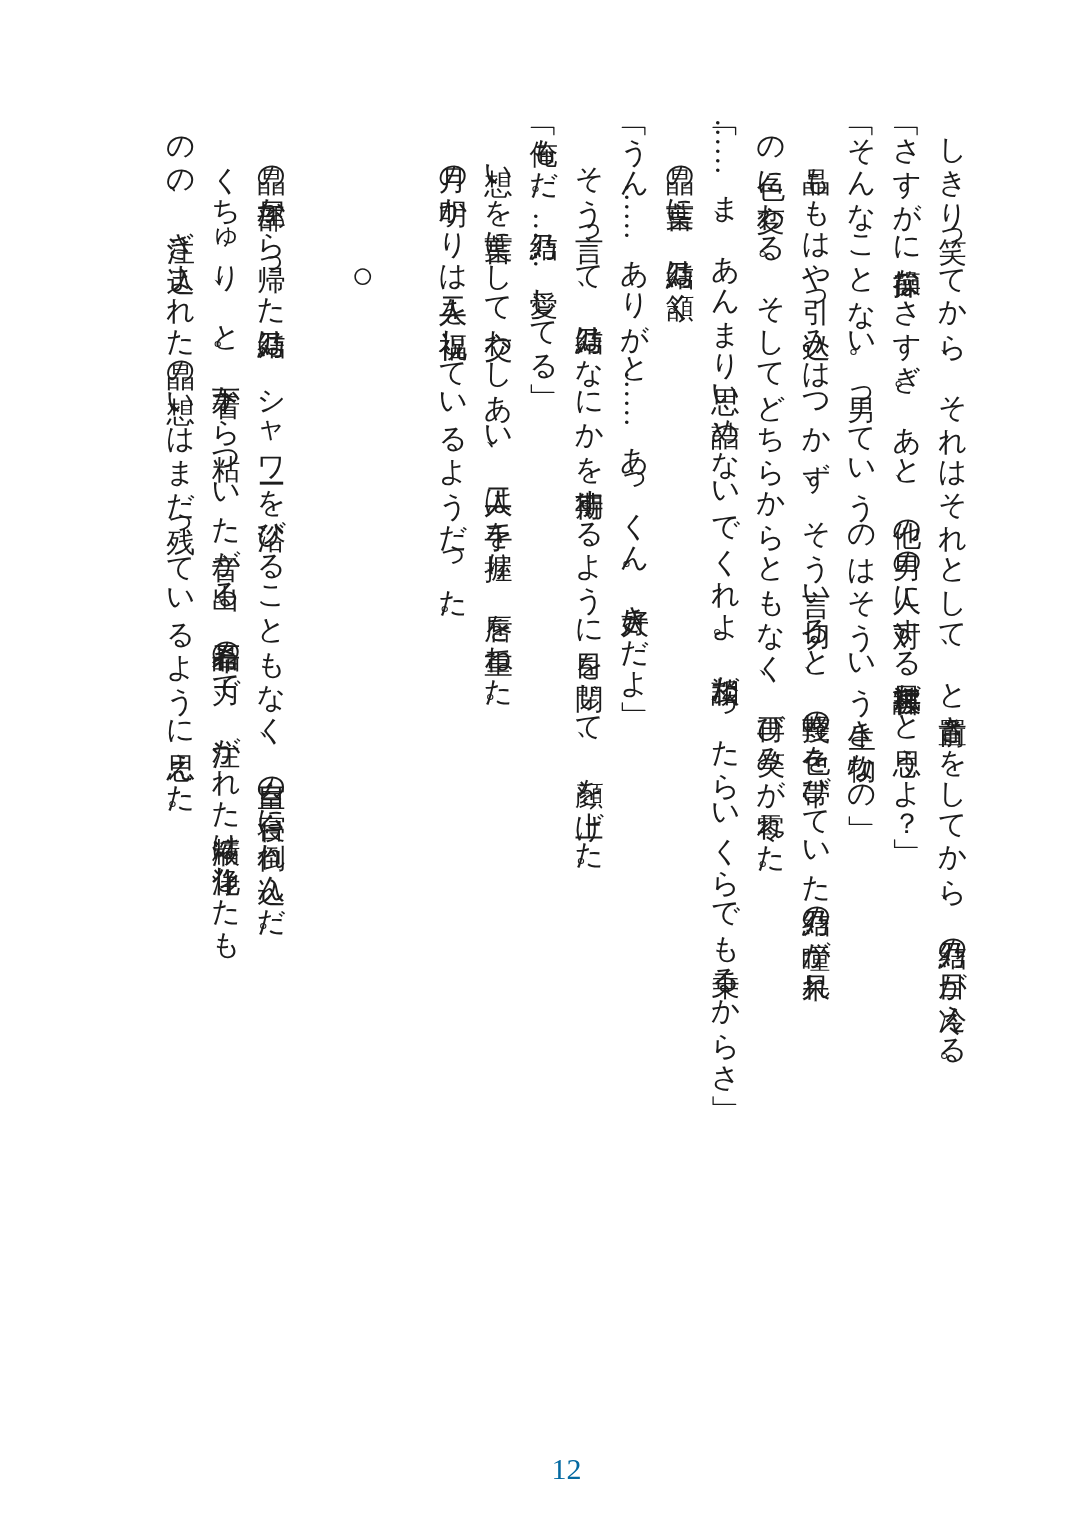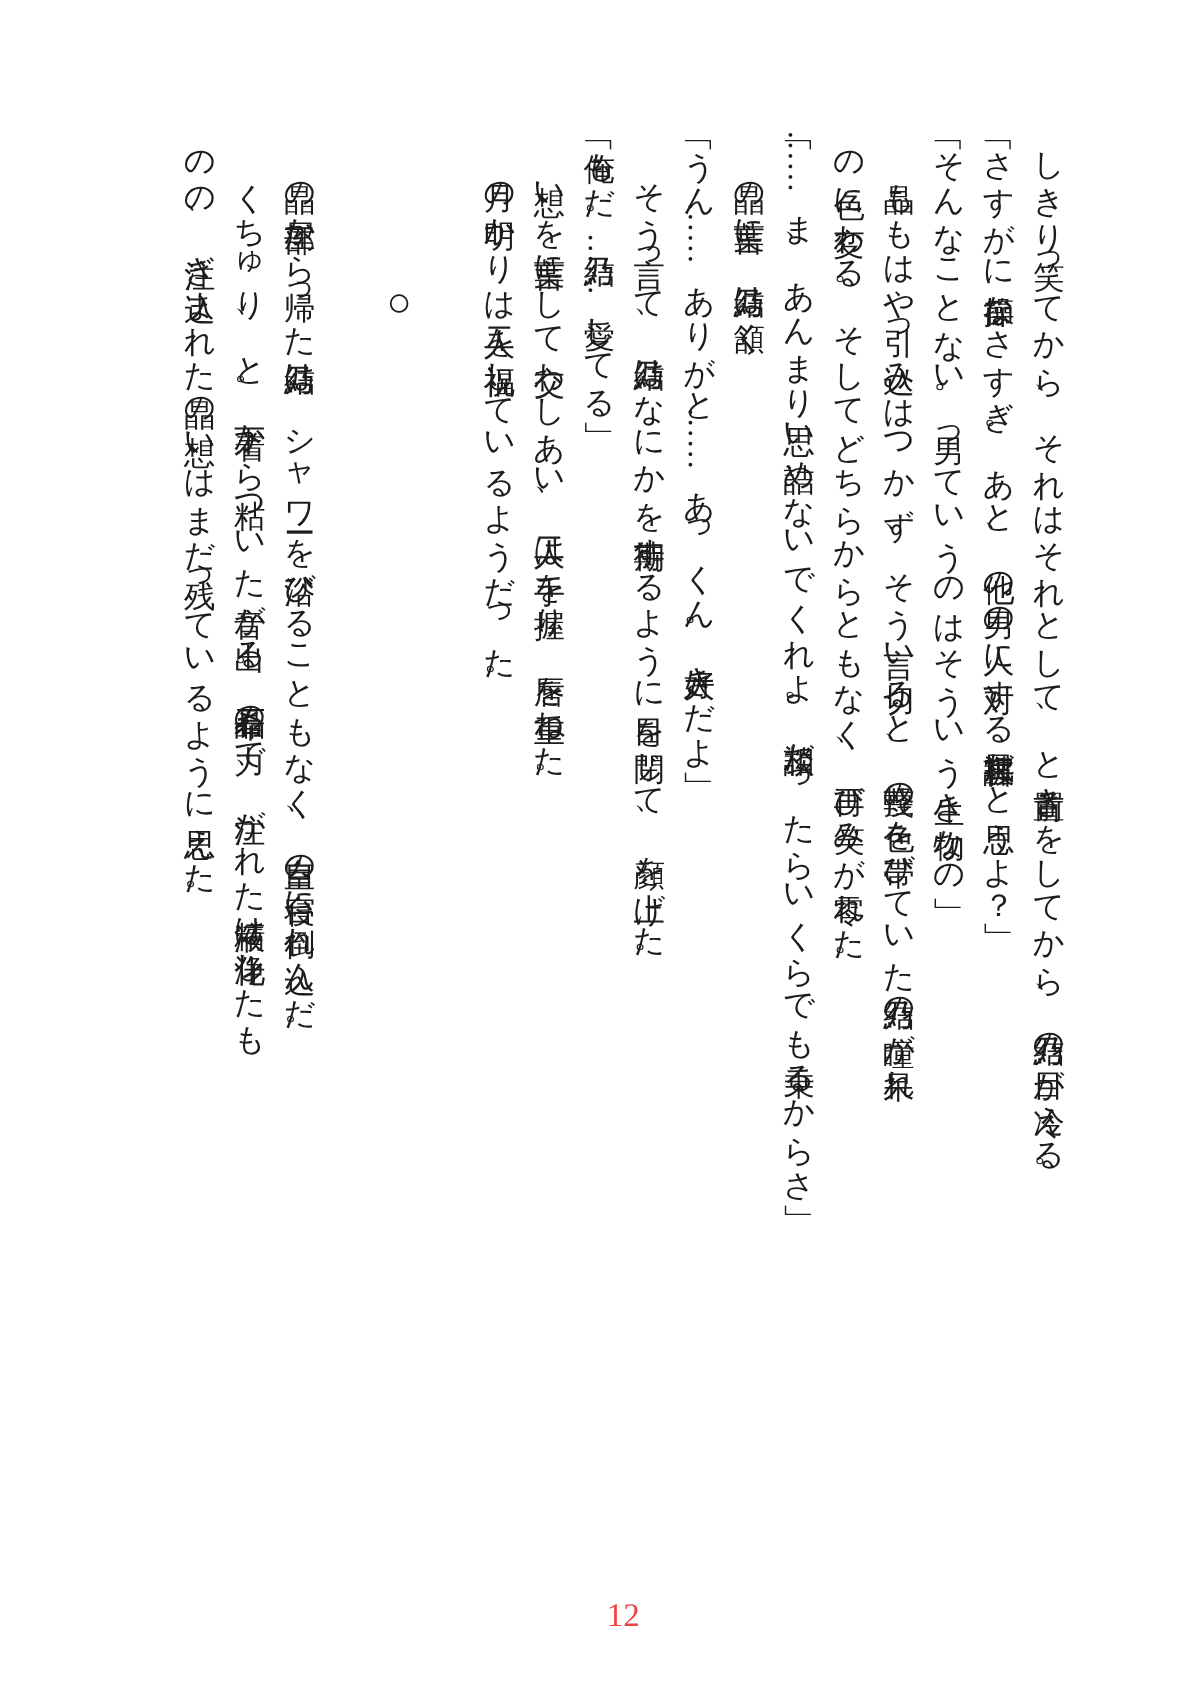--- a/index.html
+++ b/index.html
@@ -47,21 +47,21 @@
     font-size: 38px;
     line-height: 45.4px;
   }
   .page-number {
     position: absolute;
     top: 1452px;
     left: 158px;
     width: 817px;
     text-align: center;
     font-size: 30px;
-    color: #ef4444;
+    color: #0369a1;
   }
 </style>
 </head>
 <body>
 
 <div class="page">
 
   <div class="text-block">
     <p>しきり笑ってから、それはそれとして、と前置きをしてから、結乃の目が冷える。</p>
     <p>「さすがに節操なさすぎ。あと、他の男の人に対する風評被害だと思うよ？」</p>

